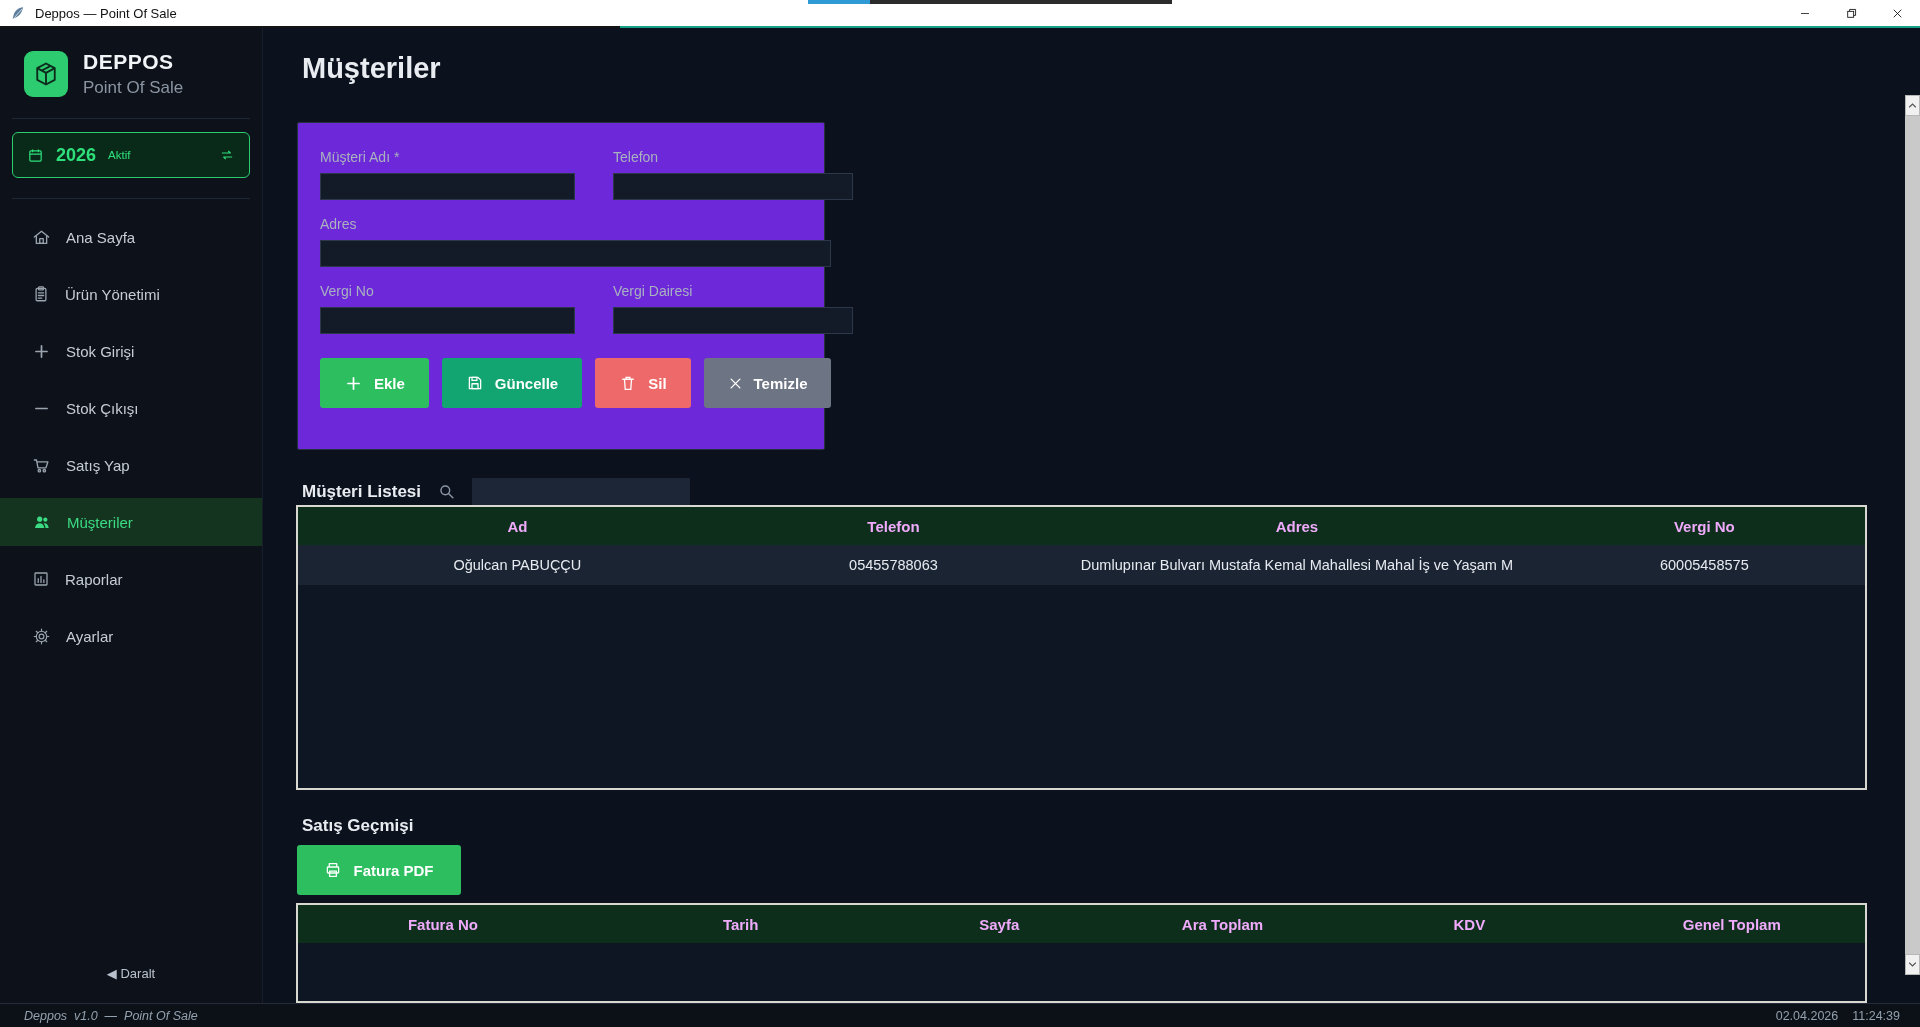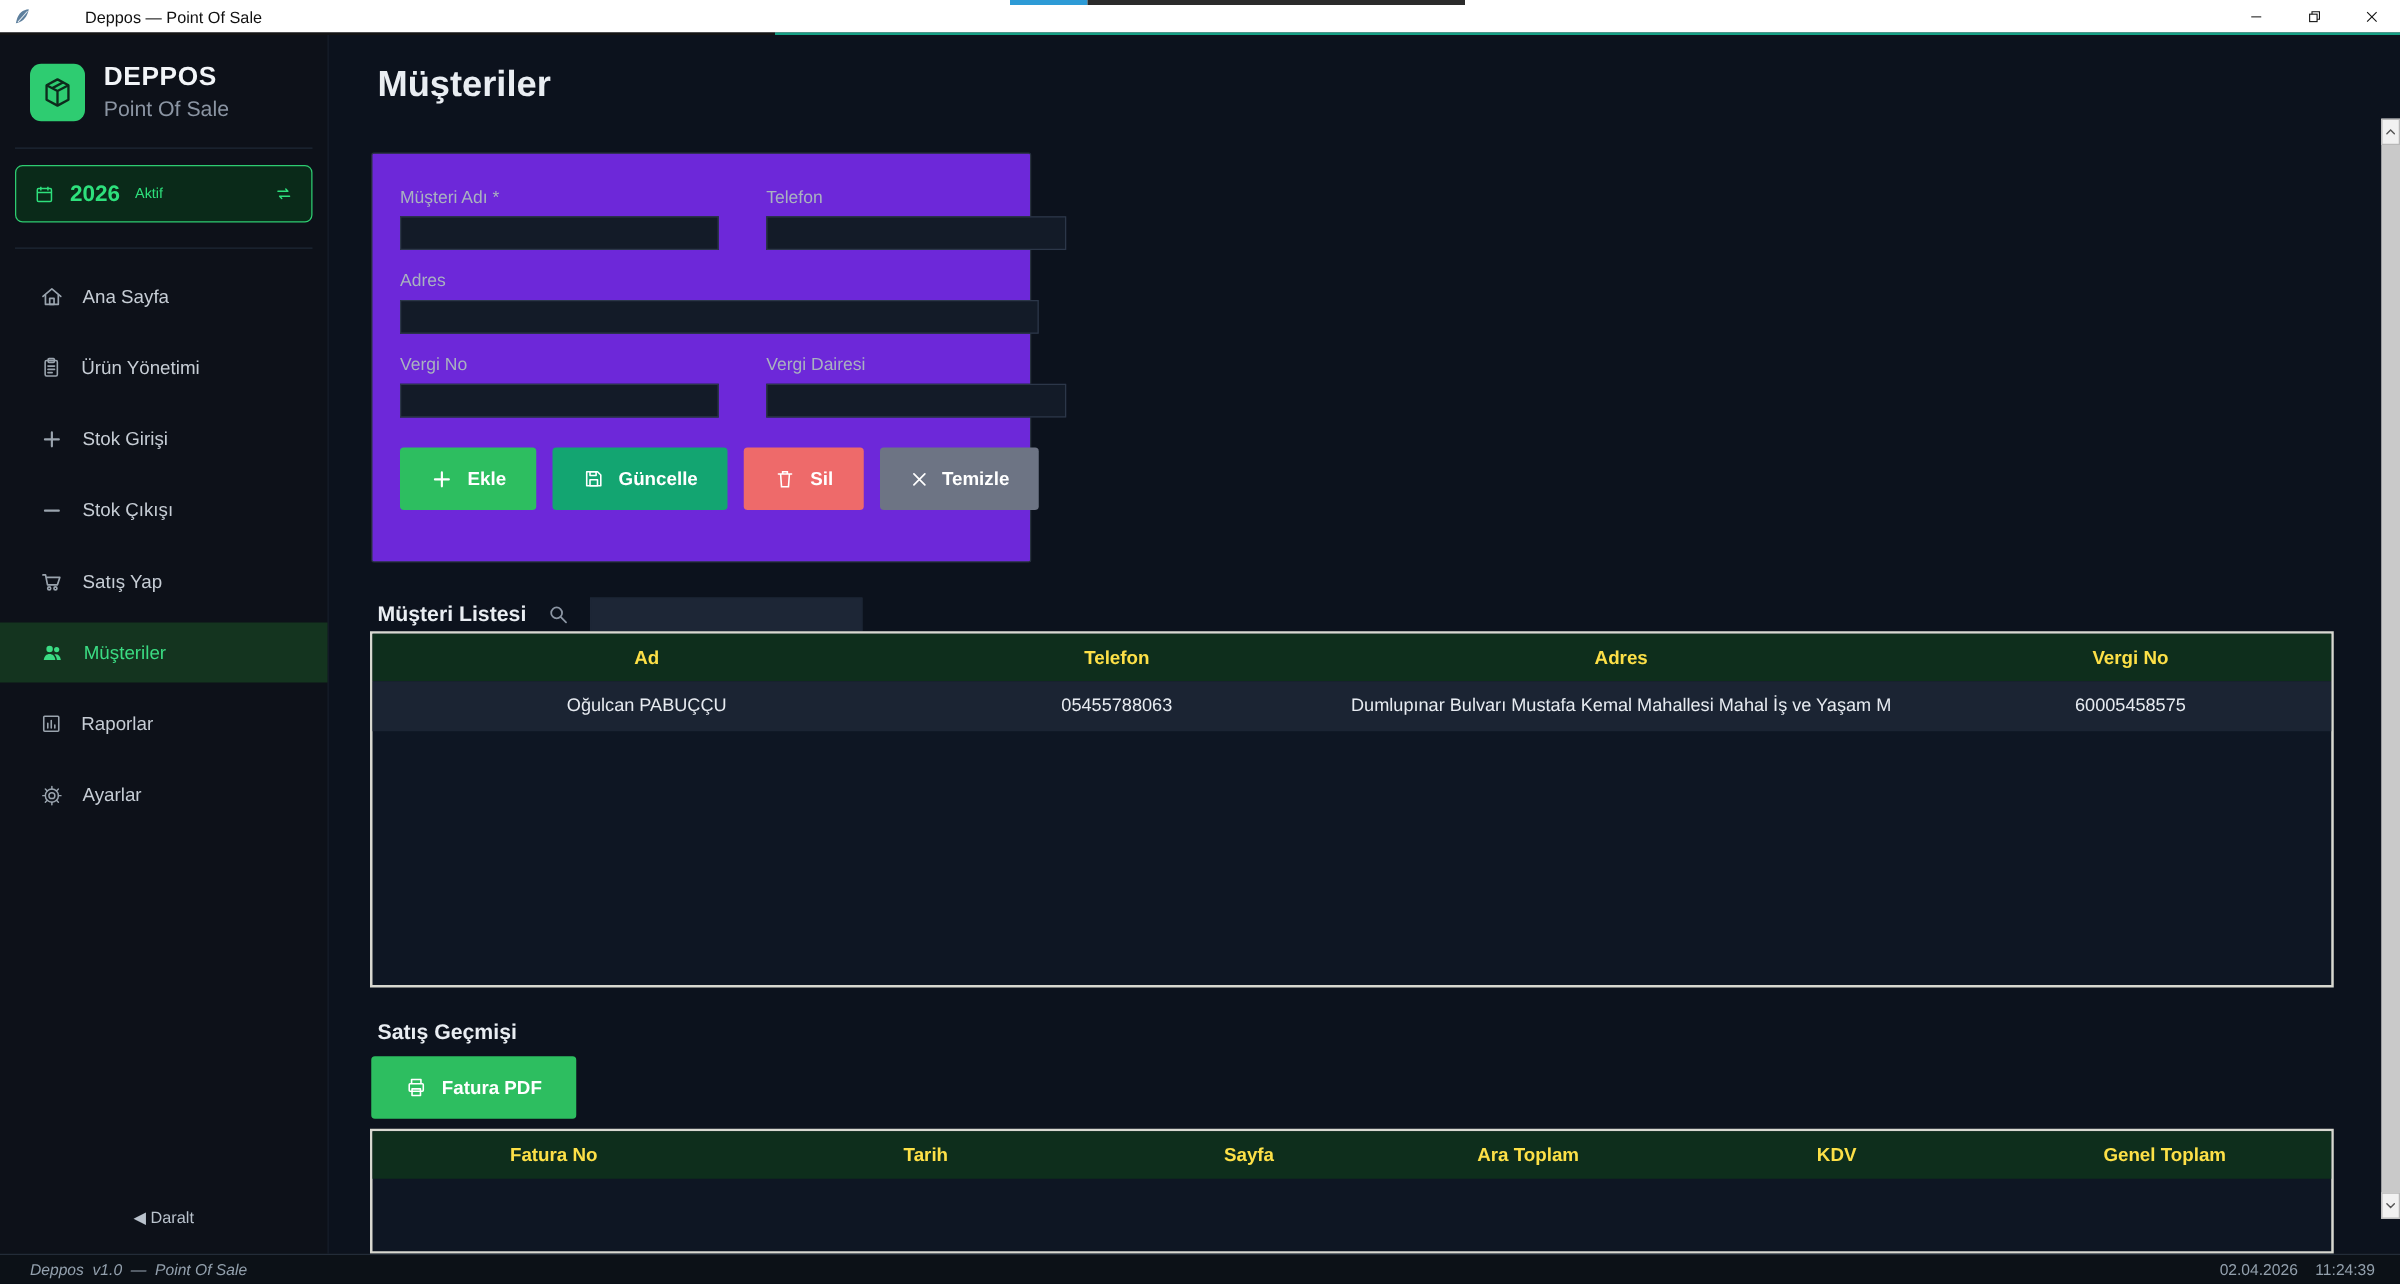--- a/index.html
+++ b/index.html
@@ -1,21 +1,21 @@
 <!DOCTYPE html>
 <html><head>
 <meta charset="utf-8">
 <style>
   * { box-sizing: border-box; }
   body { margin:0; background:#000; font-family:"Liberation Sans", sans-serif; }
   .screen { position:relative; width:1920px; height:1027px; overflow:hidden; background:#0c121d; }
 
   
   .titlebar { position:absolute; left:0; top:0; width:1920px; height:26px; background:#ffffff;
-    display:flex; align-items:center; padding-left:10px;gap:33px; }
+    display:flex; align-items:center; padding-left:10px; }
   .titlebar-title { font-size:13px; color:#111; margin-left:9px; }
   .win-controls { position:absolute; right:0; top:0; height:26px; display:flex; }
   .win-btn { width:46px; height:26px; display:flex; align-items:center; justify-content:center; color:#111; }
   .strip { position:absolute; top:0; height:4px; }
   .strip-blue { left:808px; width:62px; background:#2e9bd6; }
   .strip-dark { left:870px; width:302px; background:#2b2b2b; }
   .accent-line { position:absolute; top:26px; height:2px; }
   .accent-dark { left:0; width:620px; background:#141414; }
   .accent-teal { left:620px; width:1300px; background:#16a085; }
 
@@ -69,21 +69,21 @@
   .section-title { font-size:17px; font-weight:bold; color:#e9edf2; }
   .search-ico { color:#8b95a3; display:flex; }
   .search-input { width:218px; height:27px; background:#1d2636; border:1px solid #1d2636;
     color:#dfe5ec; font-size:13px; padding:0 6px; outline:none; }
 
   .tbl { position:absolute; left:33px; width:1571px; border:2px solid #d8d8d0; background:#0e1623; }
   .tbl-1 { top:477px; height:285px; }
   .tbl-2 { top:875px; height:100px; }
   .tbl-header { display:flex; height:38px; background:#0e2e1c; }
   .tbl-header .hc { display:flex; align-items:center; justify-content:center;
-    color:#fde047; font-size:15px; font-weight:bold; }
+    color:#f0abfc; font-size:15px; font-weight:bold; }
   .tbl-row { display:flex; height:40px; background:#1b2433; }
   .tbl-row .rc { display:flex; align-items:center; justify-content:center; color:#e7ebf1;
     font-size:14.5px; overflow:hidden; white-space:nowrap; padding:0 19px; }
 
   .sales-title { position:absolute; left:39px; top:788px; }
   .pdf-btn { position:absolute; left:34px; top:817px; width:164px; height:50px; background:#2dbe60; }
 
   
   .scrollbar { position:absolute; right:0; top:95px; width:15px; height:880px; background:#c9c9c9; }
   .sb-btn { position:absolute; left:0; width:15px; height:21px; background:#f1f1f1;

